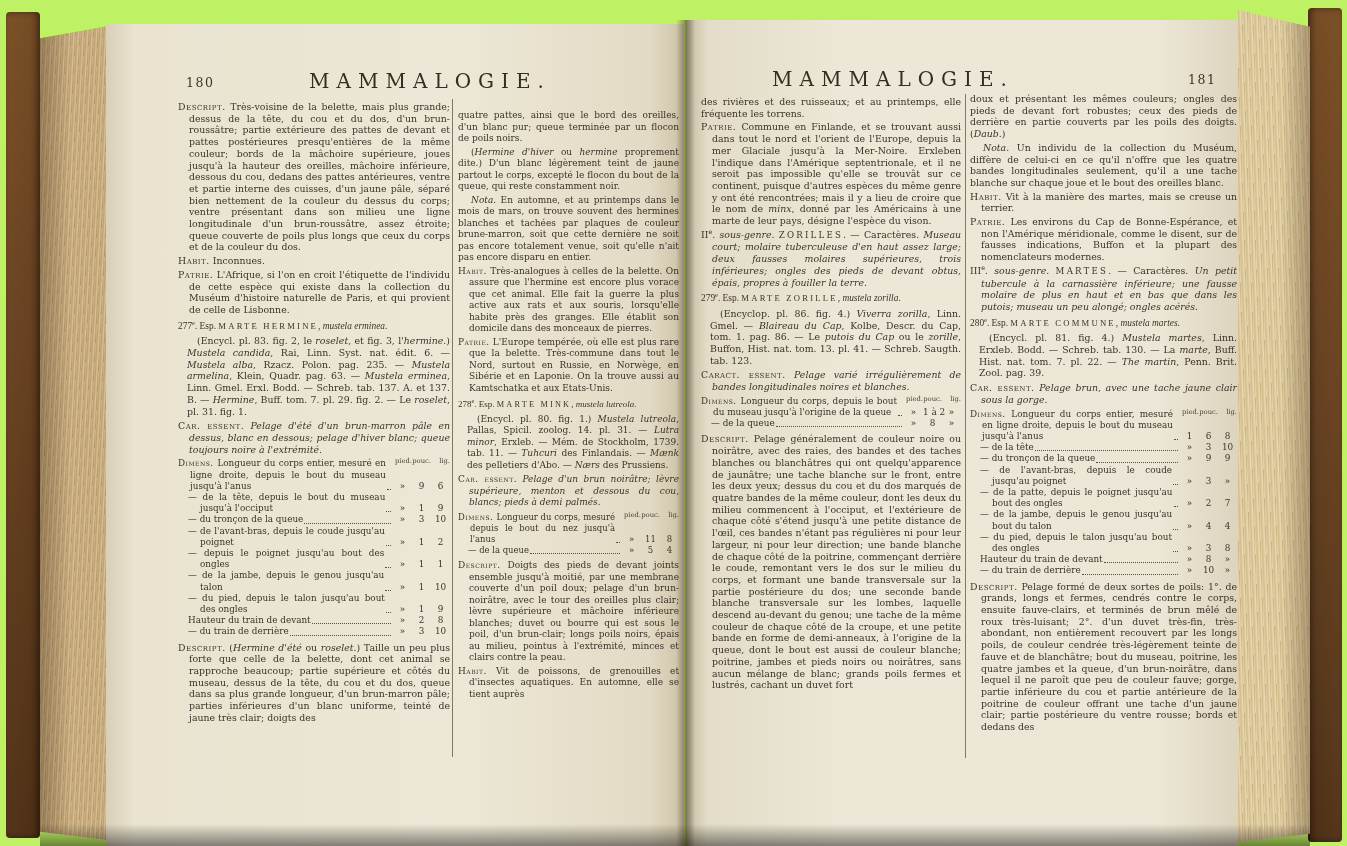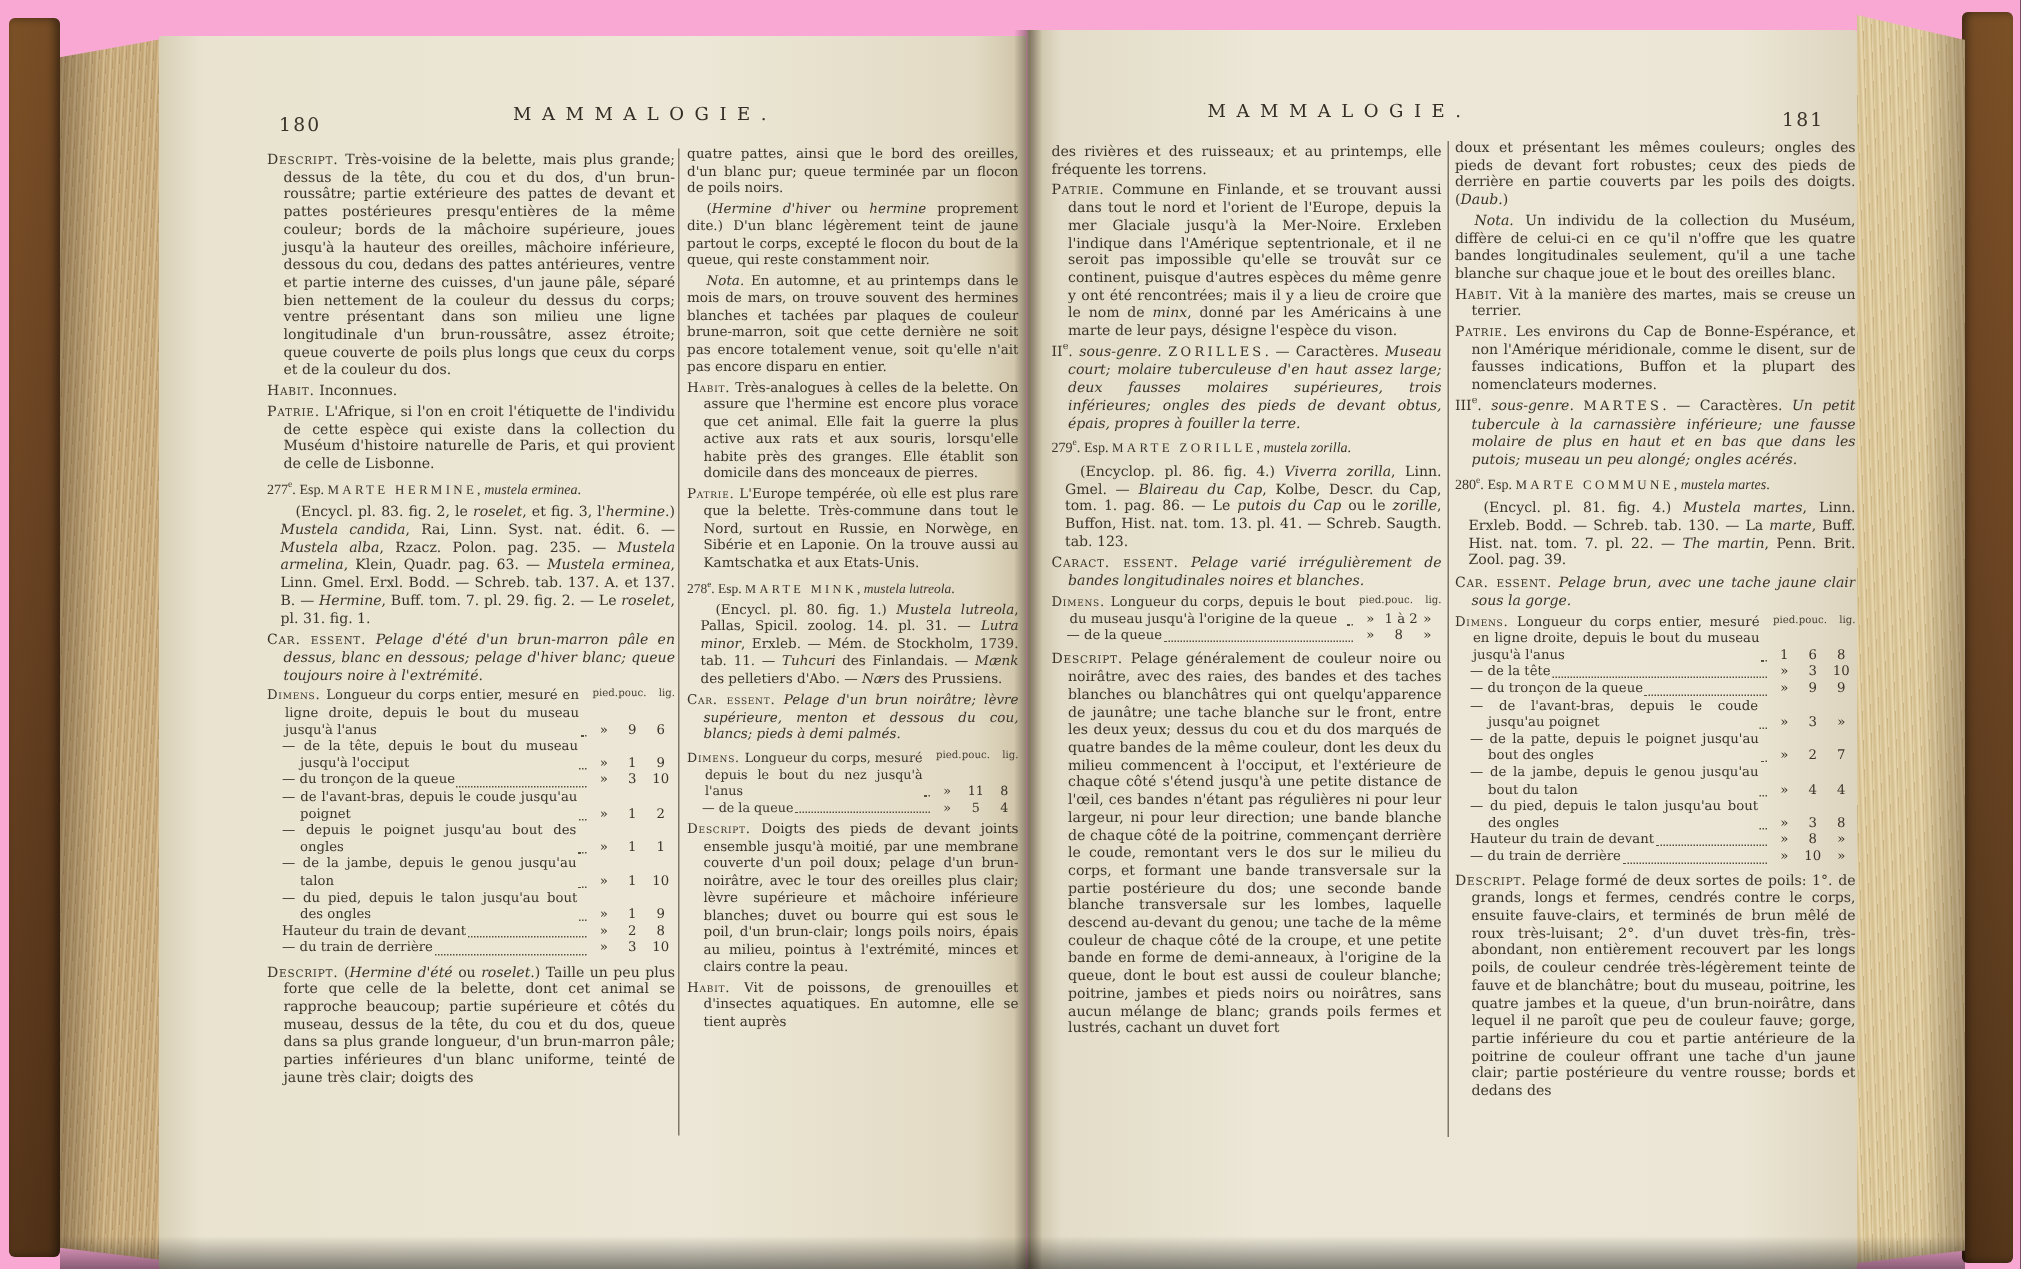--- a/index.html
+++ b/index.html
@@ -1,16 +1,16 @@
 <!DOCTYPE html>
 <html><head>
 <meta charset="utf-8">
 <style>
   html,body{margin:0;padding:0;background:#0b0908;}
-  .photo{position:relative;width:1347px;height:846px;background:#f9a8d4;overflow:hidden;
+  .photo{position:relative;width:1347px;height:846px;background:#bef264;overflow:hidden;
          font-family:"DejaVu Serif","Liberation Serif",serif;color:#3a322a;}
   
   .cover{position:absolute;border-radius:4px;}
   .cover-left{left:6px;top:12px;width:34px;height:826px;
     background:linear-gradient(100deg,#7c5126 0%,#6b4423 35%,#5a381c 70%,#4c2f16 100%);
     box-shadow:inset -3px 0 6px rgba(0,0,0,.45);}
   .cover-right{left:1308px;top:8px;width:34px;height:834px;
     background:linear-gradient(260deg,#7c5126 0%,#6b4423 40%,#593a1d 75%,#4a2d15 100%);
     box-shadow:inset 3px 0 6px rgba(0,0,0,.45);}
   
@@ -30,25 +30,25 @@
     border-radius:2px 0 0 2px;}
   .page-right{left:685px;top:20px;width:553px;height:826px;
     background:linear-gradient(90deg,#c3b89c 0%,#e2dcc8 4%,#ece7d6 28%,#ebe6d5 86%,#ddd4be 100%);
     border-radius:0 2px 2px 0;}
   .gutter{position:absolute;left:676px;top:20px;width:19px;height:826px;
     background:linear-gradient(90deg,rgba(0,0,0,0) 0%,rgba(40,30,18,.38) 45%,rgba(40,30,18,.42) 55%,rgba(0,0,0,0) 100%);}
   .bottom-shade{position:absolute;left:40px;top:824px;width:1270px;height:22px;
     background:linear-gradient(rgba(0,0,0,0),rgba(0,0,0,.45));}
   
   .pnum{position:absolute;font-size:12.5px;letter-spacing:1.5px;color:#3c342b;}
-  .ptitle{position:absolute;transform:translateX(-50%);font-size:12px;letter-spacing:7px;color:#352d25;white-space:nowrap;}
+  .ptitle{position:absolute;transform:translateX(-50%);font-size:20px;letter-spacing:7px;color:#352d25;white-space:nowrap;}
   
   .col{position:absolute;font-size:9.4px;line-height:11.7px;text-align:justify;
        overflow:hidden;color:#3b332a;}
-  .col-l2{font-size:9px;line-height:11.5px;}
+  .col-l2{font-size:9px;line-height:11.5px;margin-top:12px;}
   .rule{position:absolute;width:1px;background:rgba(70,58,45,.65);}
   .blk{margin:2px 0;}
   .hang{text-indent:-11px;padding-left:11px;}
   .ind{text-indent:13px;}
   .plain{text-indent:0;}
   .refs{padding-left:9px;text-indent:10px;margin:3px 0;}
   .species{margin:5px 0 3px 0;text-indent:-8px;padding-left:8px;font-family:Liberation Serif, serif;}
   .s-n{}
   .s-sc{font-variant:small-caps;letter-spacing:.5px;}
   .s-i{font-style:italic;}

